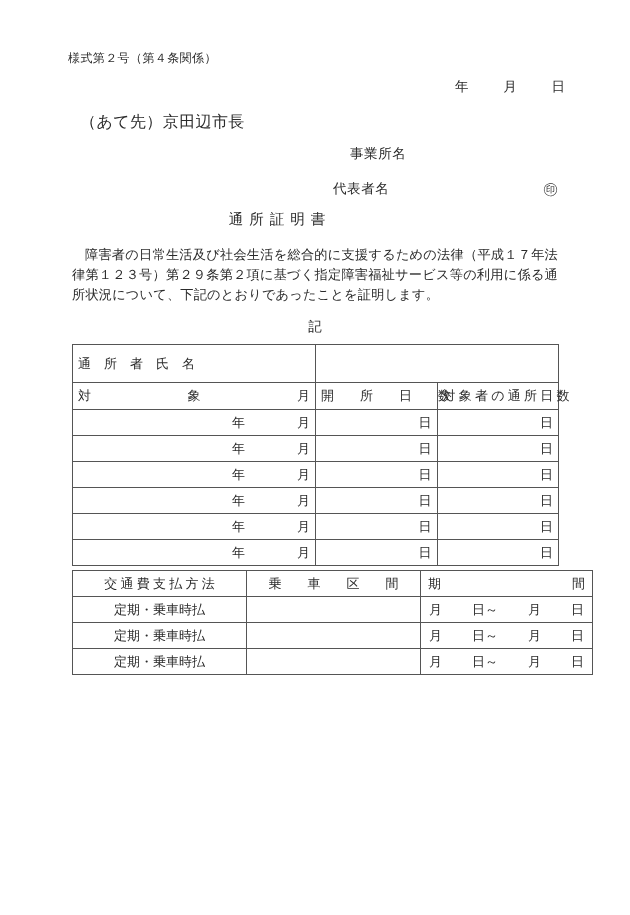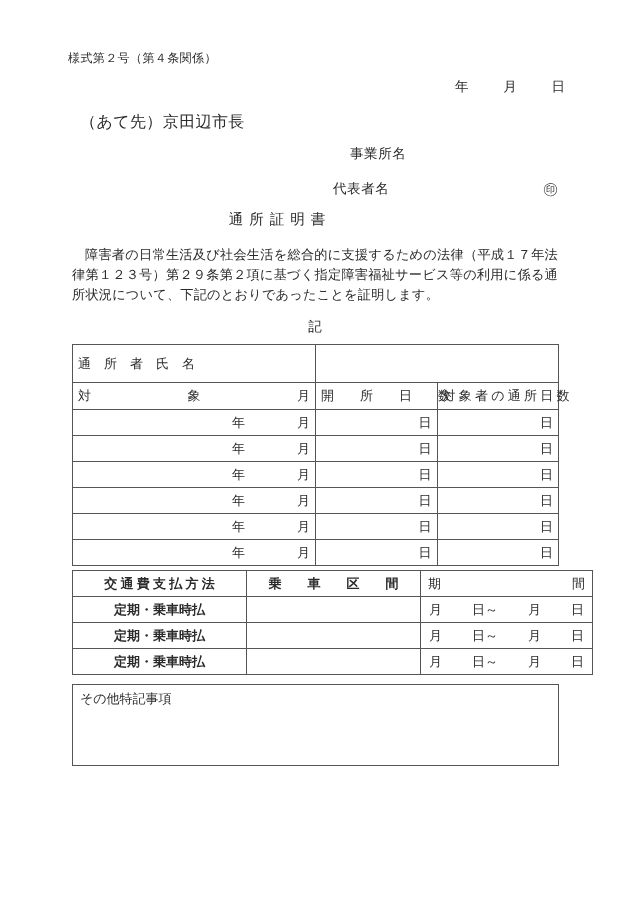--- a/index.html
+++ b/index.html
@@ -139,22 +139,22 @@
   #table-attendance tr.head td { height: 37px; }
   #table-attendance tr.subhead td { height: 26px; }
   #table-attendance tr.datarow td { height: 25px; }
 
   
   #table-transport {
     left: 72px;
     top: 570px;
     width: 487px;
   }
-  #table-transport .c1 { width: 163px; font-weight: bold; }
-  #table-transport .c2 { width: 163px; font-weight: bold; }
+  #table-transport .c1 { width: 163px; }
+  #table-transport .c2 { width: 163px; }
   #table-transport .c3 { width: 161px; }
   #table-transport tr td { height: 25px; }
 
   
   .spread {
     display: flex;
     justify-content: space-between;
     width: 100%;
   }
   .spread-tight {
@@ -351,17 +351,14 @@
             <span>月</span>
             <span>日～</span>
             <span>月</span>
             <span>日</span>
           </span>
         </td>
       </tr>
     </tbody>
   </table>
 
-  <div class="notes-box">
-    <div class="notes-label">その他特記事項</div>
-  </div>
 
 </div>
 
 </body></html>

